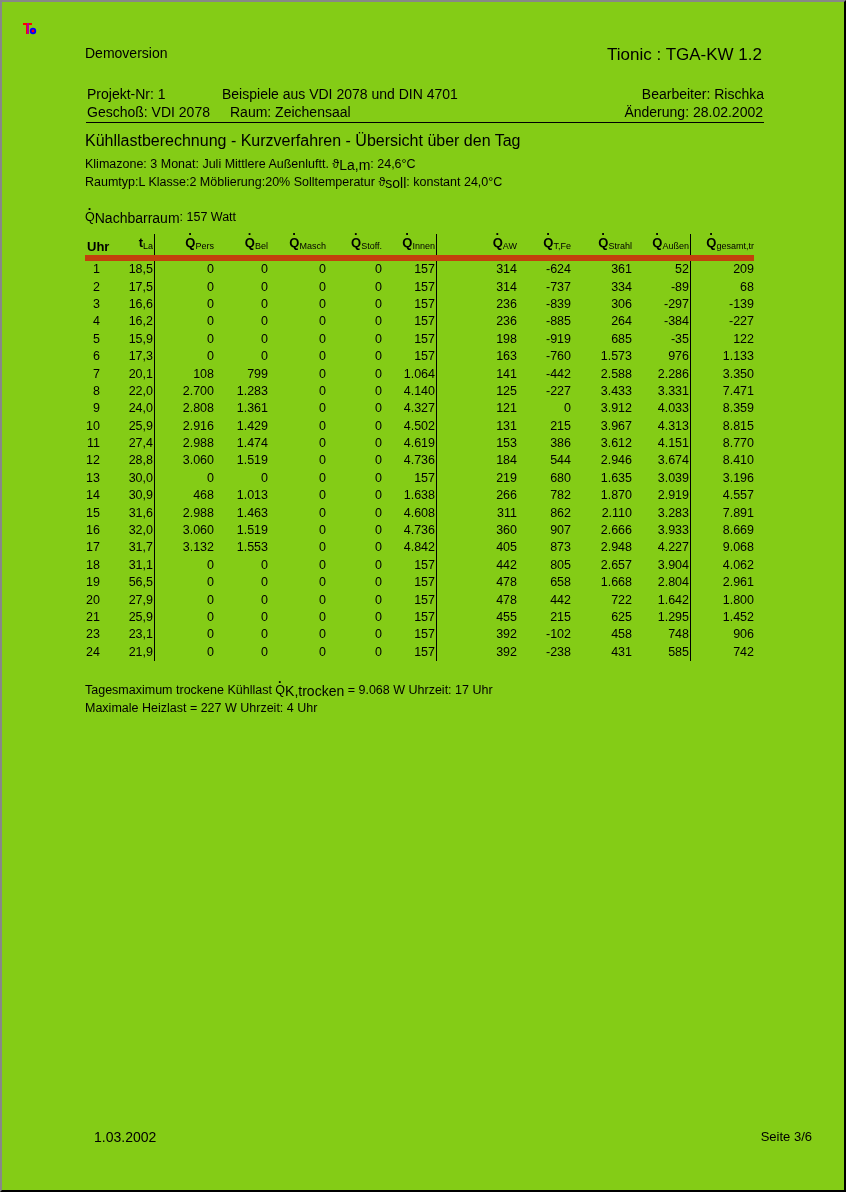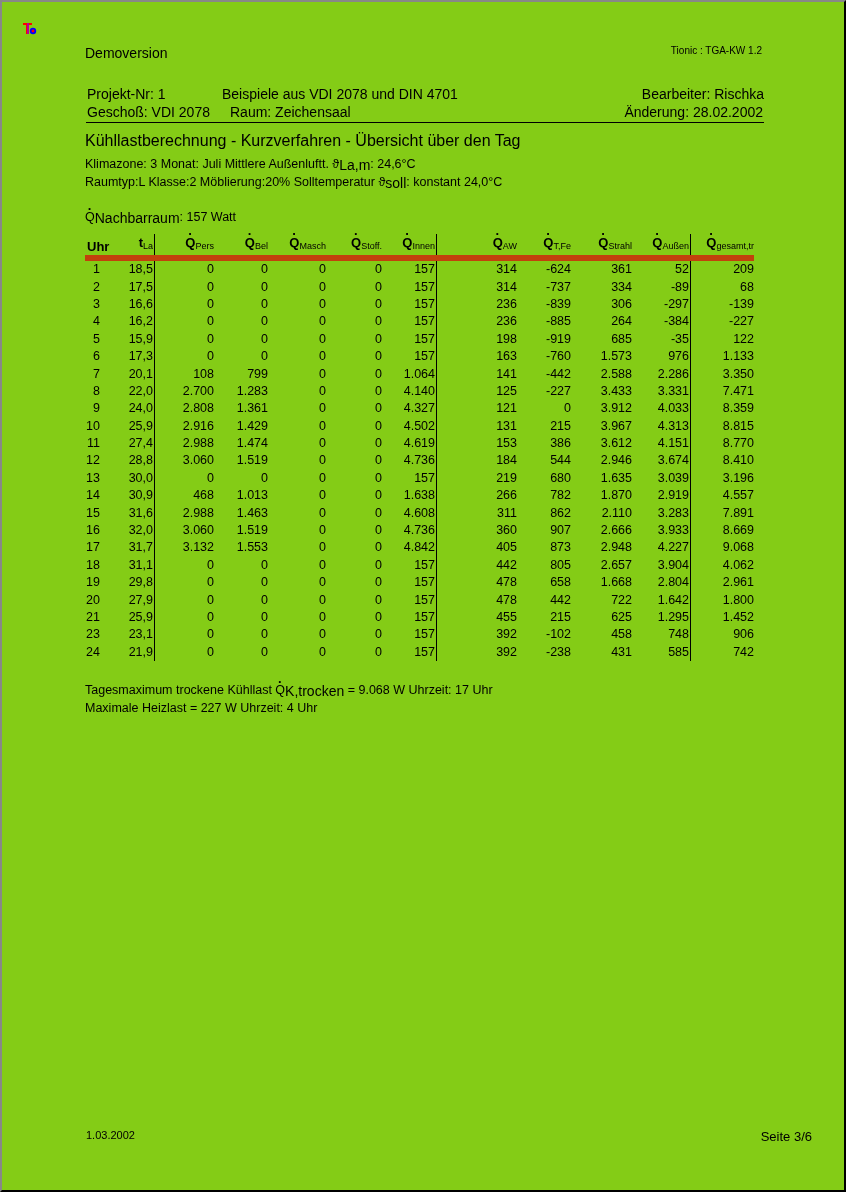--- a/index.html
+++ b/index.html
@@ -8,21 +8,21 @@
       font-family: "Liberation Sans", sans-serif; color: #000; font-size: 13px;
     }
     .page {
       position: absolute; left: 0; top: 0; width: 842px; height: 1188px;
       border: 2px solid #000; border-top-color: #888; border-left-color: #888;
       background: #84cc16;
     }
     .logo { position: absolute; left: 21px; top: 21px; width: 14px; height: 12px; }
     .abs { position: absolute; white-space: nowrap; }
     .hdr-left { left: 83px; top: 43px; font-size: 14px; }
-    .hdr-right { right: 82px; top: 43px; font-size: 10px; text-align: center; }
+    .hdr-right { right: 82px; top: 43px; font-size: 17px; text-align: center; }
     .proj-row { left: 85px; width: 677px; font-size: 14px; }
     .proj-row span { position: absolute; top: 0; }
     .row1 { top: 84px; height: 18px; }
     .row2 { top: 102px; height: 18px; border-bottom: 1px solid #000; width: 678px; left: 84px; }
     .title { left: 83px; top: 130px; font-size: 16px; }
     .info { left: 83px; font-size: 12.5px; }
     .sub { font-size: 14px; vertical-align: -2px; }
     .qdot { position: relative; display: inline-block; }
     .qdot::before { content: "·"; position: absolute; left: 50%; top: -9px; transform: translateX(-50%); font-weight: bold; font-size: 13px; }
 
@@ -42,21 +42,21 @@
     .c-i { width: 53px; border-right: 1px solid #000; padding-right: 1px !important; }
     .c-aw { width: 80px; margin-left: 44px; }
     .c-tf { width: 54px; }
     .c-st { width: 61px; }
     .c-au { width: 57px; border-right: 1px solid #000; padding-right: 1px !important; }
     .c-g { width: 63px; }
     td.c-uhr { text-align: right !important; padding-right: 12px !important; width: 13px; }
     th.c-uhr { padding-left: 2px !important; }
 
     .summary { left: 83px; font-size: 12.5px; }
-    .foot-left { left: 84px; top: 1127px; font-size: 11px; }
+    .foot-left { left: 92px; top: 1127px; font-size: 14px; }
     .foot-right { right: 32px; top: 1127px; font-size: 13px; }
   </style>
 </head>
 <body>
 
 <div class="page">
 
   <svg class="logo" viewBox="0 0 14 12">
     <rect x="0" y="0" width="9" height="2" fill="#ff0000"></rect>
     <rect x="3" y="0" width="3" height="11" fill="#ff0000"></rect>
@@ -357,21 +357,21 @@
           <td class="c-s">0</td>
           <td class="c-i">157</td>
           <td class="c-aw">442</td>
           <td class="c-tf">805</td>
           <td class="c-st">2.657</td>
           <td class="c-au">3.904</td>
           <td class="c-g">4.062</td>
         </tr>
         <tr>
           <td class="c-uhr">19</td>
-          <td class="c-t">29,8</td>
+          <td class="c-t">56,5</td>
           <td class="c-p">0</td>
           <td class="c-b">0</td>
           <td class="c-m">0</td>
           <td class="c-s">0</td>
           <td class="c-i">157</td>
           <td class="c-aw">478</td>
           <td class="c-tf">658</td>
           <td class="c-st">1.668</td>
           <td class="c-au">2.804</td>
           <td class="c-g">2.961</td>

